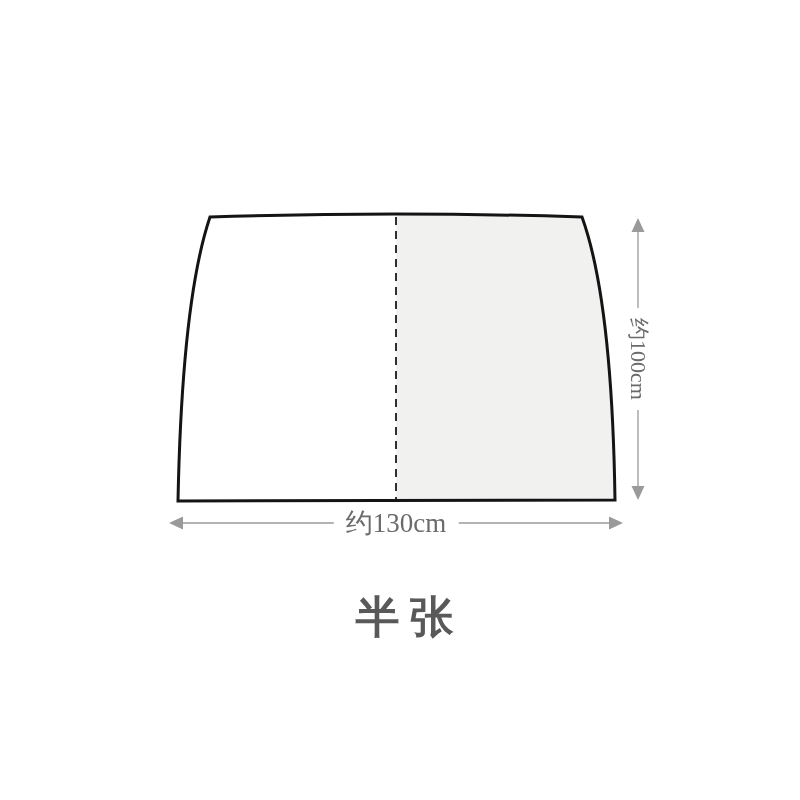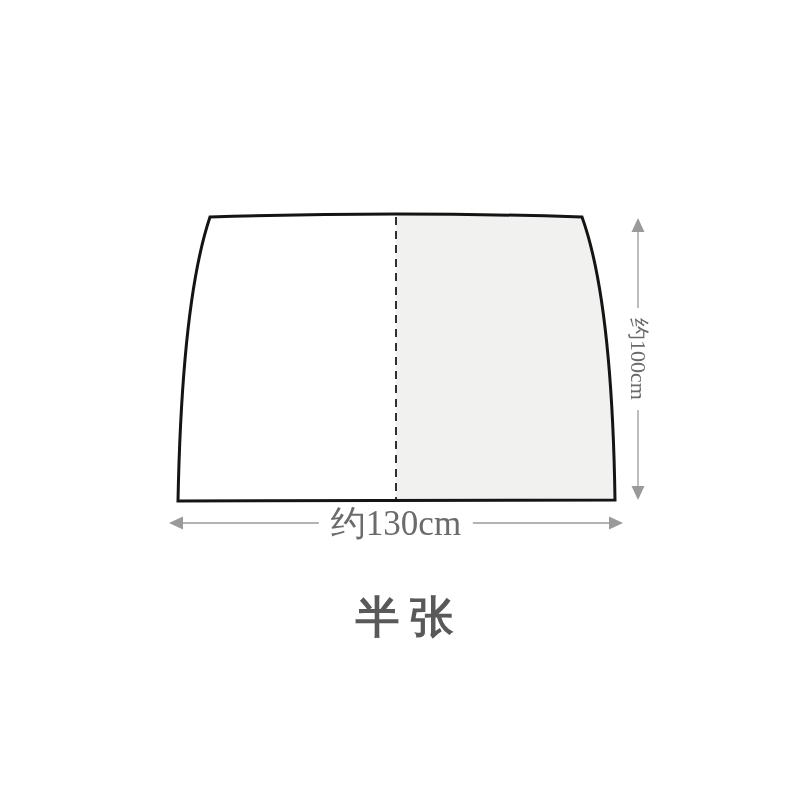--- a/index.html
+++ b/index.html
@@ -27,21 +27,21 @@
     position: absolute;
     background: #ffffff;
     color: #6b6b6b;
     white-space: nowrap;
     line-height: 1;
   }
   .dim-label.horizontal {
     left: 396px;
     top: 523px;
     transform: translate(-50%, -50%);
-    font-size: 35px;
+    font-size: 27px;
     padding: 2px 12px;
   }
   .dim-label.vertical {
     left: 638px;
     top: 359px;
     transform: translate(-50%, -50%) rotate(90deg);
     font-size: 22px;
     padding: 2px 10px;
   }
   .product-title {

